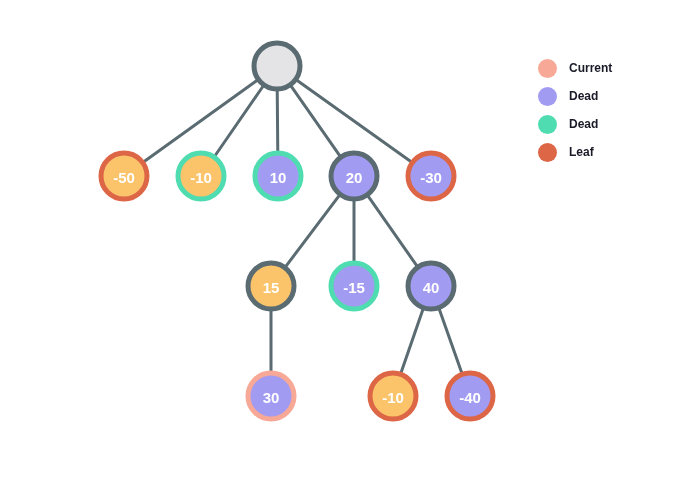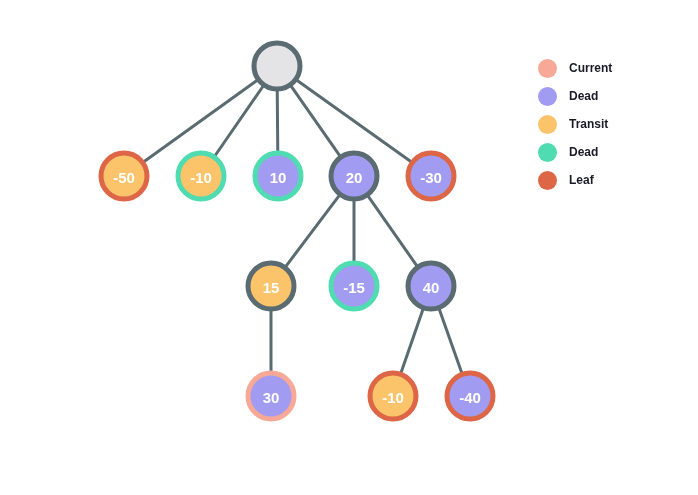--- a/index.html
+++ b/index.html
@@ -136,24 +136,20 @@
 <div id="legend-panel">
     <div class="legend-row">
       <span class="legend-swatch" style="background: rgb(247, 168, 150);"></span>
       <span class="legend-label">Current</span>
     </div>
     <div class="legend-row">
       <span class="legend-swatch" style="background: rgb(162, 155, 242);"></span>
       <span class="legend-label">Dead</span>
     </div>
     <div class="legend-row">
-      <span class="legend-swatch" style="background: rgb(251, 196, 106);"></span>
-      <span class="legend-label">Transit</span>
-    </div>
-    <div class="legend-row">
       <span class="legend-swatch" style="background: rgb(79, 220, 176);"></span>
       <span class="legend-label">Dead</span>
     </div>
     <div class="legend-row">
       <span class="legend-swatch" style="background: rgb(221, 102, 71);"></span>
       <span class="legend-label">Leaf</span>
     </div>
   </div>
 
 </body></html>

